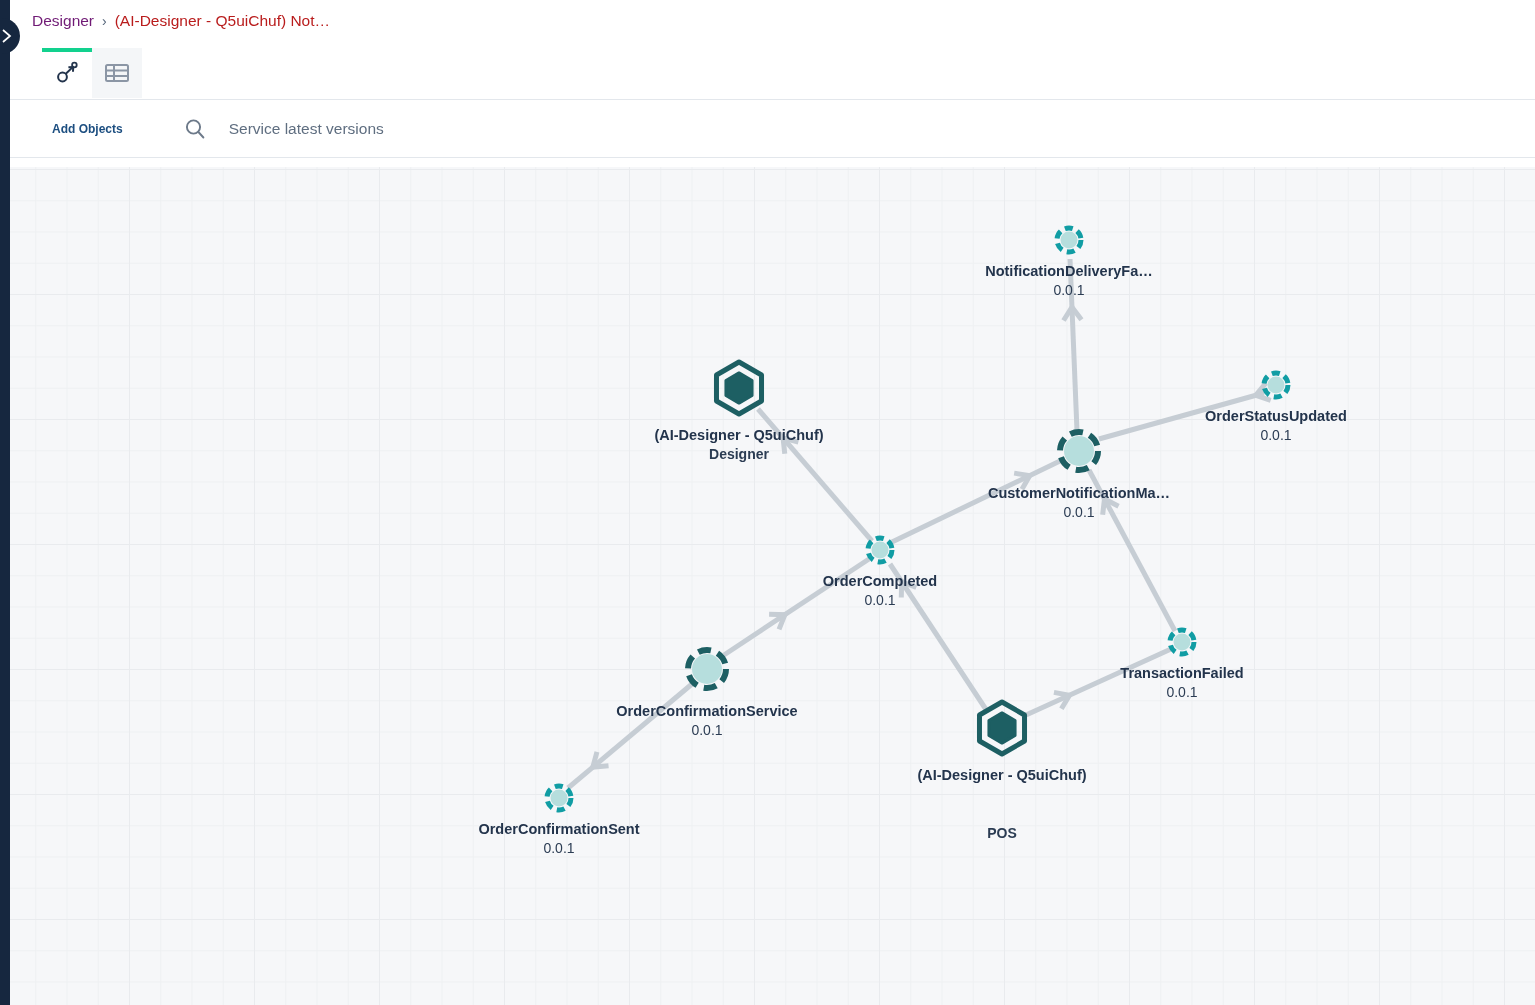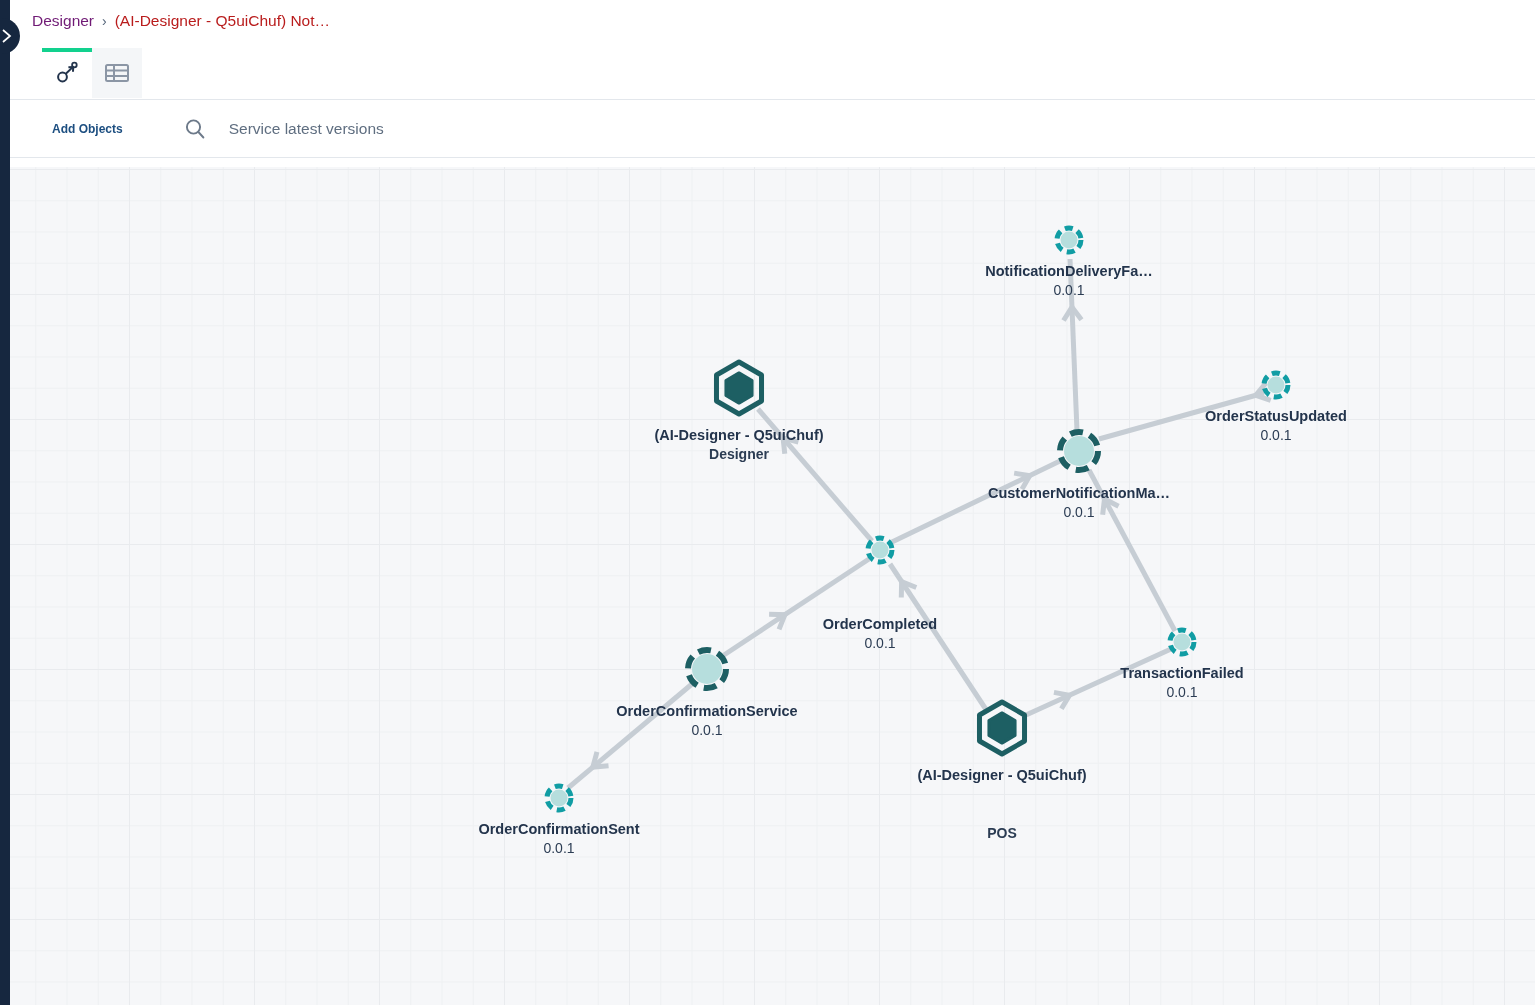--- a/index.html
+++ b/index.html
@@ -253,21 +253,21 @@
             <circle cx="549" cy="631" r="8.5" fill="#b6dedd"></circle>
             <circle cx="549" cy="631" r="12" fill="none" stroke="#119da4" stroke-width="5" stroke-dasharray="8 5"></circle>
           </g>
         </g>
       </svg>
     <div id="labels">
         <div class="node-label" style="left: 1059px; top: 95px;"><span>NotificationDeliveryFa…</span><span class="node-ver">0.0.1</span></div>
         <div class="node-label" style="left: 1266px; top: 240px;"><span>OrderStatusUpdated</span><span class="node-ver">0.0.1</span></div>
         <div class="node-label" style="left: 1069px; top: 317px;"><span>CustomerNotificationMa…</span><span class="node-ver">0.0.1</span></div>
         <div class="node-label" style="left: 729px; top: 259px;"><span>(AI-Designer - Q5uiChuf)</span><span class="node-ver" style="font-weight: bold;">Designer</span></div>
-        <div class="node-label" style="left: 870px; top: 405px; margin-top: 43px;"><span>OrderCompleted</span><span class="node-ver">0.0.1</span></div>
+        <div class="node-label" style="left: 870px; top: 405px;"><span>OrderCompleted</span><span class="node-ver">0.0.1</span></div>
         <div class="node-label" style="left: 1172px; top: 497px;"><span>TransactionFailed</span><span class="node-ver">0.0.1</span></div>
         <div class="node-label" style="left: 697px; top: 535px;"><span>OrderConfirmationService</span><span class="node-ver">0.0.1</span></div>
         <div class="node-label" style="left: 992px; top: 599px;"><span>(AI-Designer - Q5uiChuf)</span><span class="node-ver" style="font-weight: bold; margin-top: 39px;">POS</span></div>
         <div class="node-label" style="left: 549px; top: 653px;"><span>OrderConfirmationSent</span><span class="node-ver">0.0.1</span></div>
       </div>
   </div>
 
 </div>
 
 </body></html>

